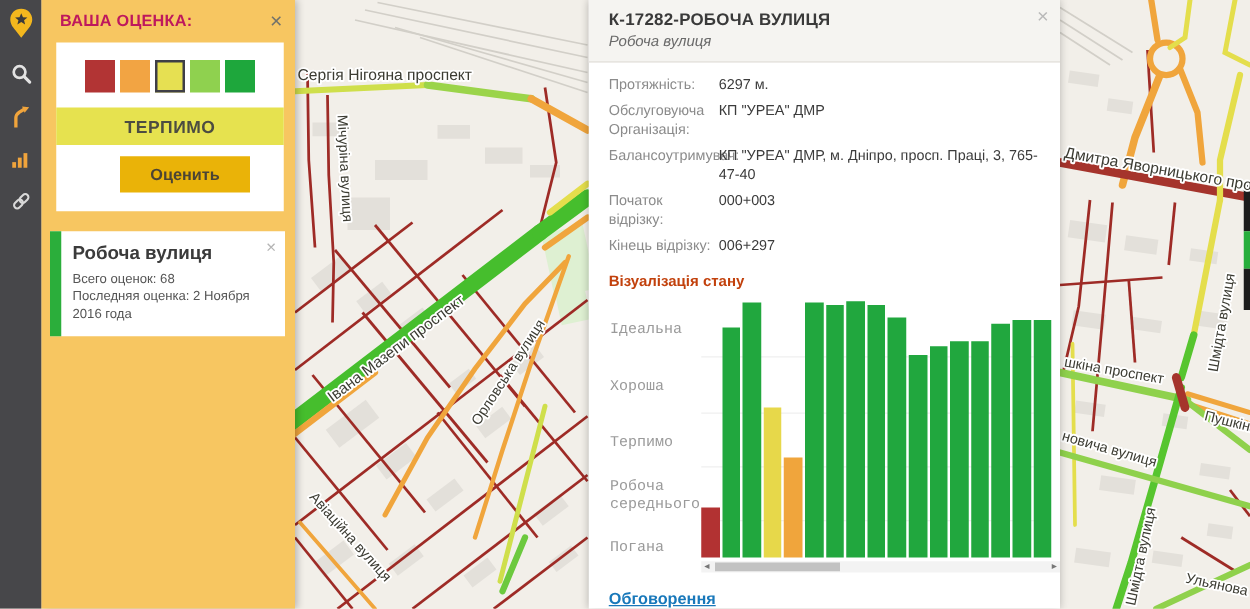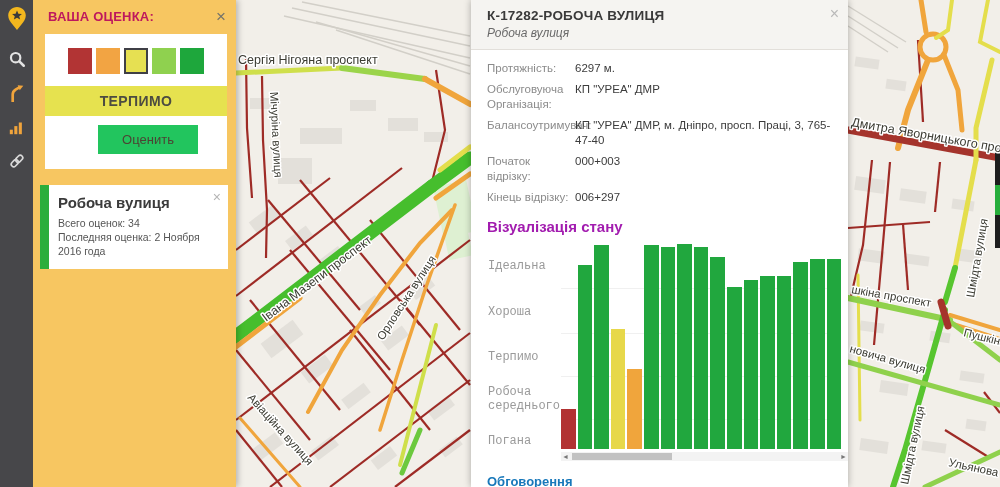--- a/index.html
+++ b/index.html
@@ -24,21 +24,21 @@
   .rp-head{display:flex;align-items:center;padding:9px 10px 8px 15px;}
   .rp-title{font-size:13px;font-weight:bold;color:#be185d;letter-spacing:.2px;flex:1;}
   .rp-close{color:#73736b;font-size:17px;line-height:12px;cursor:pointer;}
   .vote-card{background:#fff;margin:2px 9px 0 12px;}
   .swatches{display:flex;justify-content:center;gap:4px;padding:14px 0 12px;}
   .swatch{width:24px;height:26px;box-sizing:border-box;cursor:pointer;}
   .swatch.selected{border:2px solid #3f3f46;}
   .verdict{background:#e6e24f;color:#4c4c41;font-weight:bold;text-align:center;
            font-size:14px;padding:7px 0;letter-spacing:.4px;}
   .rate-wrap{text-align:center;padding:9px 0 15px;}
-  .rate-btn{background:#22c55e;border:none;color:#4c4434;font-weight:normal;font-size:13px;
+  .rate-btn{background:#eab308;border:none;color:#4c4434;font-weight:bold;font-size:13px;
             padding:7px 24px;cursor:pointer;font-family:"Liberation Sans",sans-serif;margin-left:24px;}
 
   .street-card{position:relative;background:#fff;margin:16px 8px 0 7px;
                border-left:9px solid #2bae3b;padding:9px 10px 10px 9px;}
   .sc-title{font-size:15px;font-weight:bold;color:#3b3b3b;margin:0 0 5px;}
   .sc-length{font-size:14px;color:#7a7a7a;margin:0 0 7px;}
   .sc-small{font-size:10.5px;color:#555;line-height:1.35;}
   .sc-close{position:absolute;right:7px;top:4px;color:#b5b5b5;font-size:14px;cursor:pointer;}
 
   
@@ -46,21 +46,21 @@
                 box-shadow:0 0 7px rgba(0,0,0,.3);}
   .dp-header{background:#f5f4f1;border-bottom:1px solid #e2dfda;padding:8px 16px 9px;position:relative;}
   .dp-title{font-size:13.5px;font-weight:bold;color:#3a3a3a;margin:0 0 3px;letter-spacing:.2px;}
   .dp-sub{font-size:12px;color:#6a6a6a;font-style:italic;}
   .dp-close{position:absolute;right:9px;top:5px;color:#b9b9b9;font-size:16px;cursor:pointer;}
   .dp-body{padding:11px 14px 0 16px;}
   .field{display:flex;margin-bottom:6px;font-size:11.5px;}
   .f-label{width:88px;flex:none;color:#8b8b8b;line-height:1.3;}
   .f-value{color:#3c3c3c;line-height:1.3;}
 
-  .chart-title{font-size:15px;font-weight:bold;color:#a21caf;margin:13px 0 0;}
+  .chart-title{font-size:12px;font-weight:bold;color:#c2410c;margin:13px 0 0;}
   .chart{position:relative;height:205px;margin-top:9px;font-family:Liberation Mono, monospace;}
   .gridline{position:absolute;left:74px;right:2px;border-top:1px solid #f0f0f0;}
   .y-label{position:absolute;left:1px;width:72px;font-size:12px;color:#9a9a9a;line-height:1.2;}
   .bars{position:absolute;left:74px;bottom:0;height:205px;display:flex;align-items:flex-end;gap:2px;}
   .bar{width:14.6px;}
 
   .hscroll{position:relative;margin:3px 0 0 74px;width:287px;height:9px;background:#f3f3f3;}
   .scroll-arrow{position:absolute;top:0;width:9px;height:9px;color:#777;font-size:7px;
                 line-height:9px;text-align:center;cursor:pointer;}
   .scroll-arrow.left{left:0;}
@@ -269,21 +269,21 @@
     <div class="verdict">ТЕРПИМО</div>
     <div class="rate-wrap">
       <button class="rate-btn">Оценить</button>
     </div>
   </div>
 
   <div class="street-card">
     <span class="sc-close">×</span>
     <div>
       <div class="sc-title">Робоча вулиця</div>
-      <div class="sc-small">Всего оценок: 34</div>
+      <div class="sc-small">Всего оценок: 68</div>
       <div class="sc-small">Последняя оценка: 2 Ноября 2016 года</div>
     </div>
   </div>
 </div>
 
 <div class="detail-panel">
   <div class="dp-header">
     <div class="dp-title">К-17282-РОБОЧА ВУЛИЦЯ</div>
     <div class="dp-sub">Робоча вулиця</div>
     <span class="dp-close">×</span>

